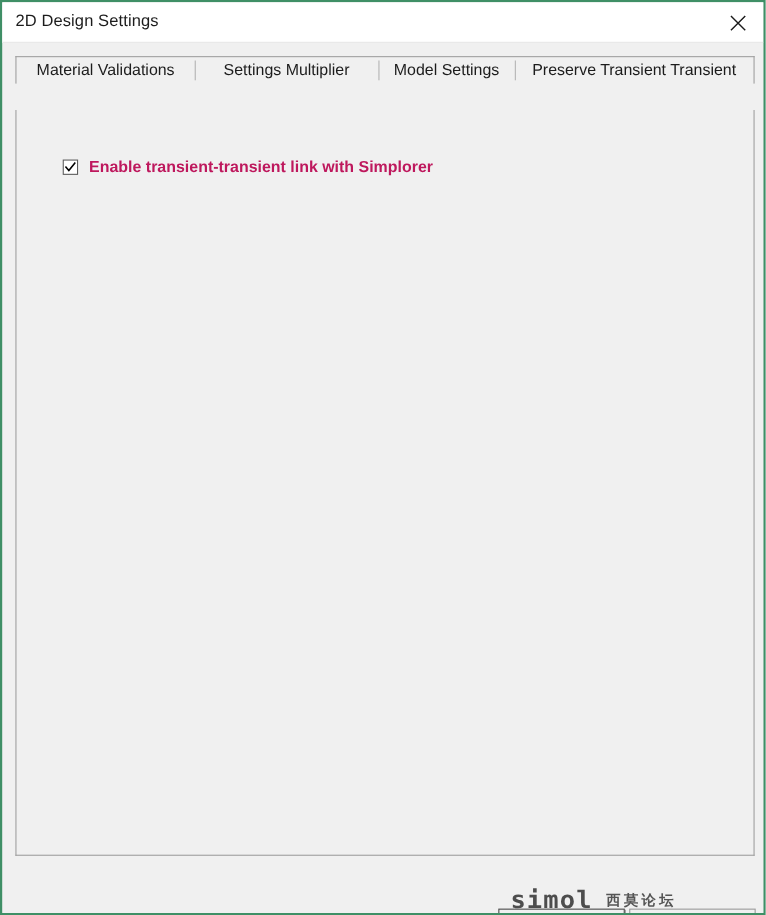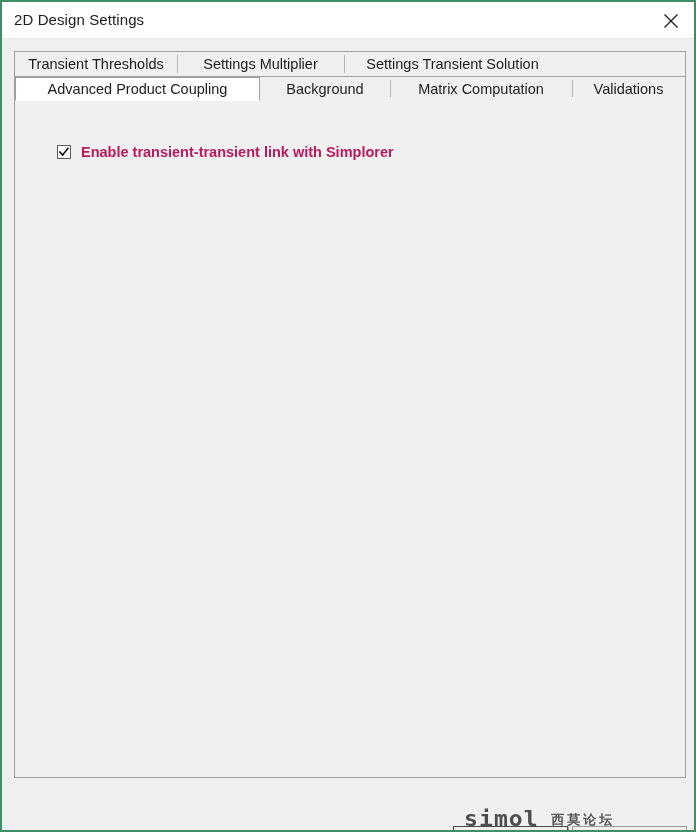--- a/index.html
+++ b/index.html
@@ -237,44 +237,33 @@
       </span>
     </div>
   </div>
 
   <div id="dialog-body">
 
     <div id="tabstrip">
 
       <div class="tab-row" id="tab-row-1">
         <div class="tab" style="width:162px">
-          <span>Transient Thresholds</span>
+          <span>Material Validations</span>
         </div>
         <div class="tab" style="width:167px">
           <span>Settings Multiplier</span>
         </div>
+        <div class="tab" style="width:124px">
+          <span>Model Settings</span>
+        </div>
         <div class="tab" style="width:217px">
-          <span>Settings Transient Solution</span>
+          <span>Preserve Transient Transient</span>
         </div>
       </div>
 
-      <div class="tab-row" id="tab-row-2">
-        <div class="tab selected" style="width:245px">
-          <span>Advanced Product Coupling</span>
-        </div>
-        <div class="tab" style="width:130px">
-          <span>Background</span>
-        </div>
-        <div class="tab" style="width:182px">
-          <span>Matrix Computation</span>
-        </div>
-        <div class="tab" style="width:113px">
-          <span>Validations</span>
-        </div>
-      </div>
 
     </div>
 
     <div id="content-panel">
 
       <div id="checkbox-row">
         <span id="checkbox-box">
           <span>
             <svg width="10" height="10" viewBox="0 0 10 10" aria-hidden="true">
               <path d="M1 5 L3.6 8 L9 1.4" stroke="#000000" stroke-width="1.5" fill="none" stroke-linecap="square"></path>

